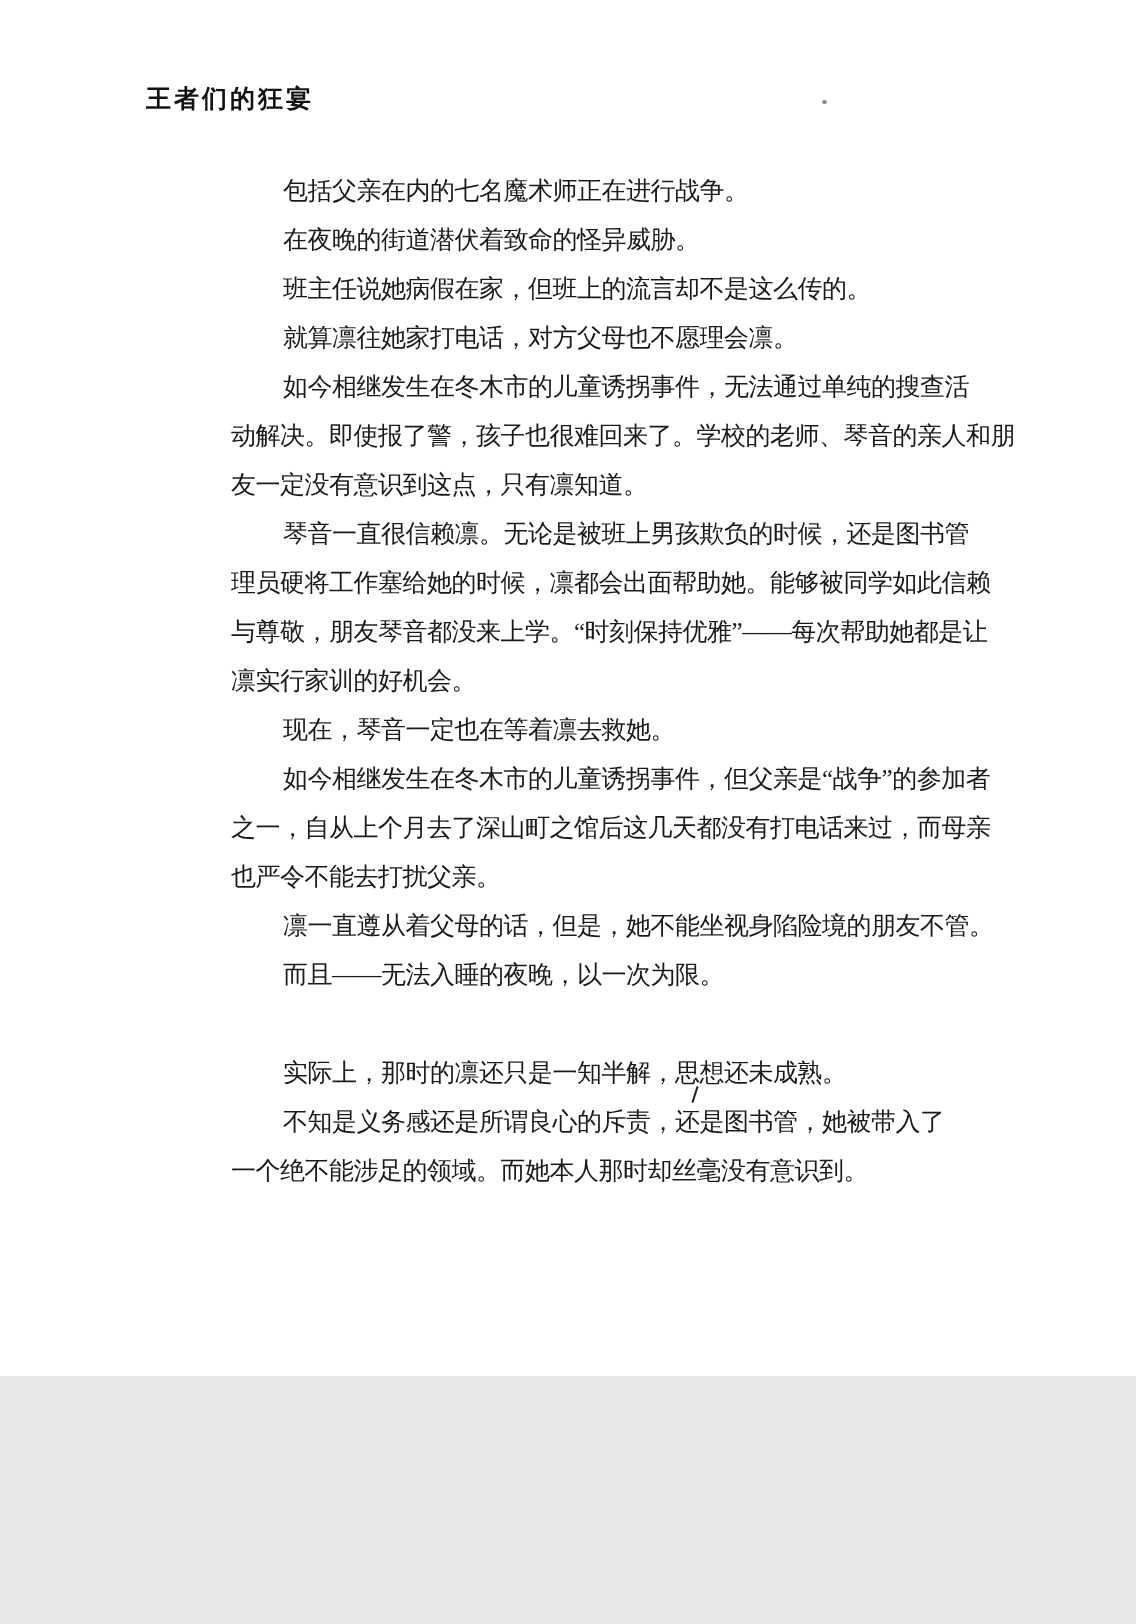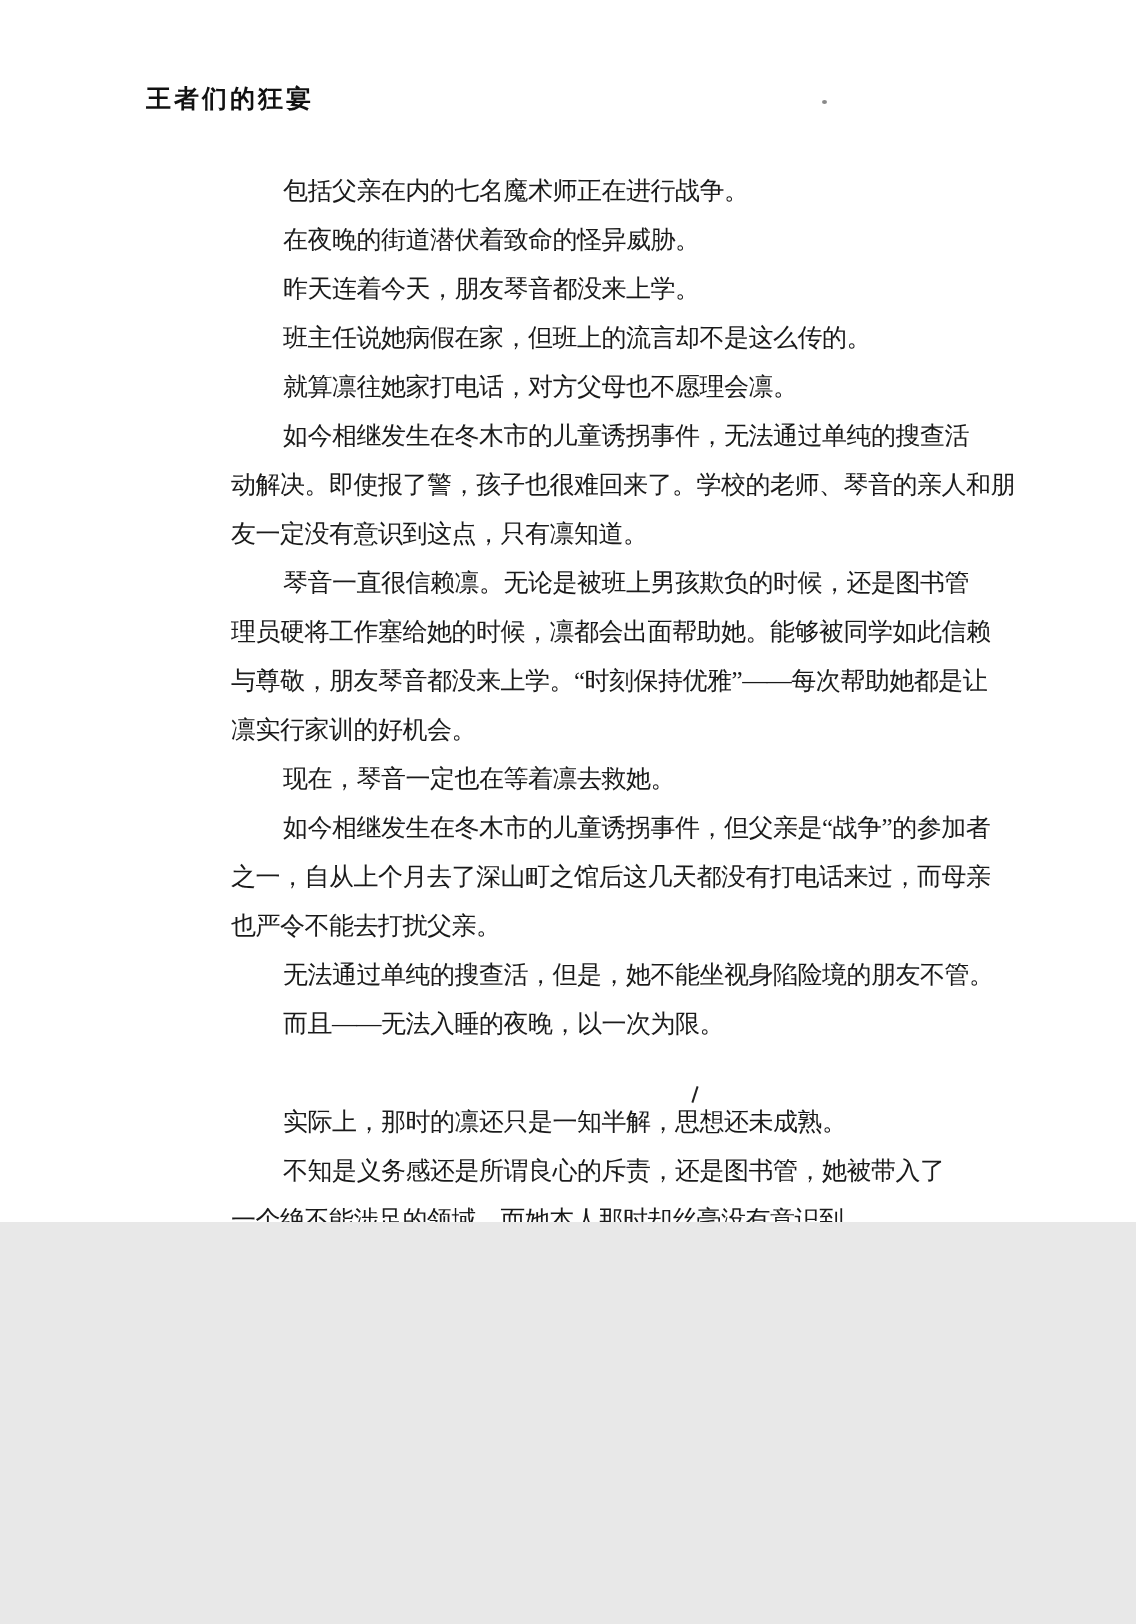--- a/index.html
+++ b/index.html
@@ -3,21 +3,21 @@
 <meta charset="utf-8">
 <style>
   html, body {
     margin: 0;
     padding: 0;
     background: #e8e8e8;
   }
   .page {
     position: relative;
     width: 1136px;
-    height: 1222px;
+    height: 1376px;
     background: #ffffff;
     overflow: hidden;
     font-family: "Liberation Serif", "DejaVu Serif", serif;
     color: #161616;
   }
   .running-header {
     position: absolute;
     left: 146px;
     top: 82px;
     font-family: "DejaVu Sans", "Liberation Sans", sans-serif;
@@ -82,35 +82,34 @@
 
 <div class="page">
 
   <div class="running-header">王者们的狂宴</div>
 
   <div class="speck"></div>
 
   <div class="body-text" id="body-text">
       <div class="line indent">包括父亲在内的七名魔术师正在进行战争。</div>
       <div class="line indent">在夜晚的街道潜伏着致命的怪异威胁。</div>
-      <div class="line indent">昨天连着今天，朋友琴音都没来上学。</div>
       <div class="line indent">班主任说她病假在家，但班上的流言却不是这么传的。</div>
       <div class="line indent">就算凛往她家打电话，对方父母也不愿理会凛。</div>
       <div class="line indent">如今相继发生在冬木市的儿童诱拐事件，无法通过单纯的搜查活</div>
       <div class="line">动解决。即使报了警，孩子也很难回来了。学校的老师、琴音的亲人和朋</div>
       <div class="line">友一定没有意识到这点，只有凛知道。</div>
       <div class="line indent">琴音一直很信赖凛。无论是被班上男孩欺负的时候，还是图书管</div>
       <div class="line">理员硬将工作塞给她的时候，凛都会出面帮助她。能够被同学如此信赖</div>
       <div class="line">与尊敬，朋友琴音都没来上学。“时刻保持优雅”——每次帮助她都是让</div>
       <div class="line">凛实行家训的好机会。</div>
       <div class="line indent">现在，琴音一定也在等着凛去救她。</div>
       <div class="line indent">如今相继发生在冬木市的儿童诱拐事件，但父亲是“战争”的参加者</div>
       <div class="line">之一，自从上个月去了深山町之馆后这几天都没有打电话来过，而母亲</div>
       <div class="line">也严令不能去打扰父亲。</div>
-      <div class="line indent">无法通过单纯的搜查活，但是，她不能坐视身陷险境的朋友不管。</div>
+      <div class="line indent">凛一直遵从着父母的话，但是，她不能坐视身陷险境的朋友不管。</div>
       <div class="line indent">而且——无法入睡的夜晚，以一次为限。</div>
       <div class="line indent gap-before">实际上，那时的凛还只是一知半解，思想还未成熟。</div>
       <div class="line indent">不知是义务感还是所谓良心的斥责，还是图书管，她被带入了</div>
       <div class="line">一个绝不能涉足的领域。而她本人那时却丝毫没有意识到。</div>
     </div>
 
   <div class="slash-mark"></div>
 
   <div class="page-number">200</div>
 

